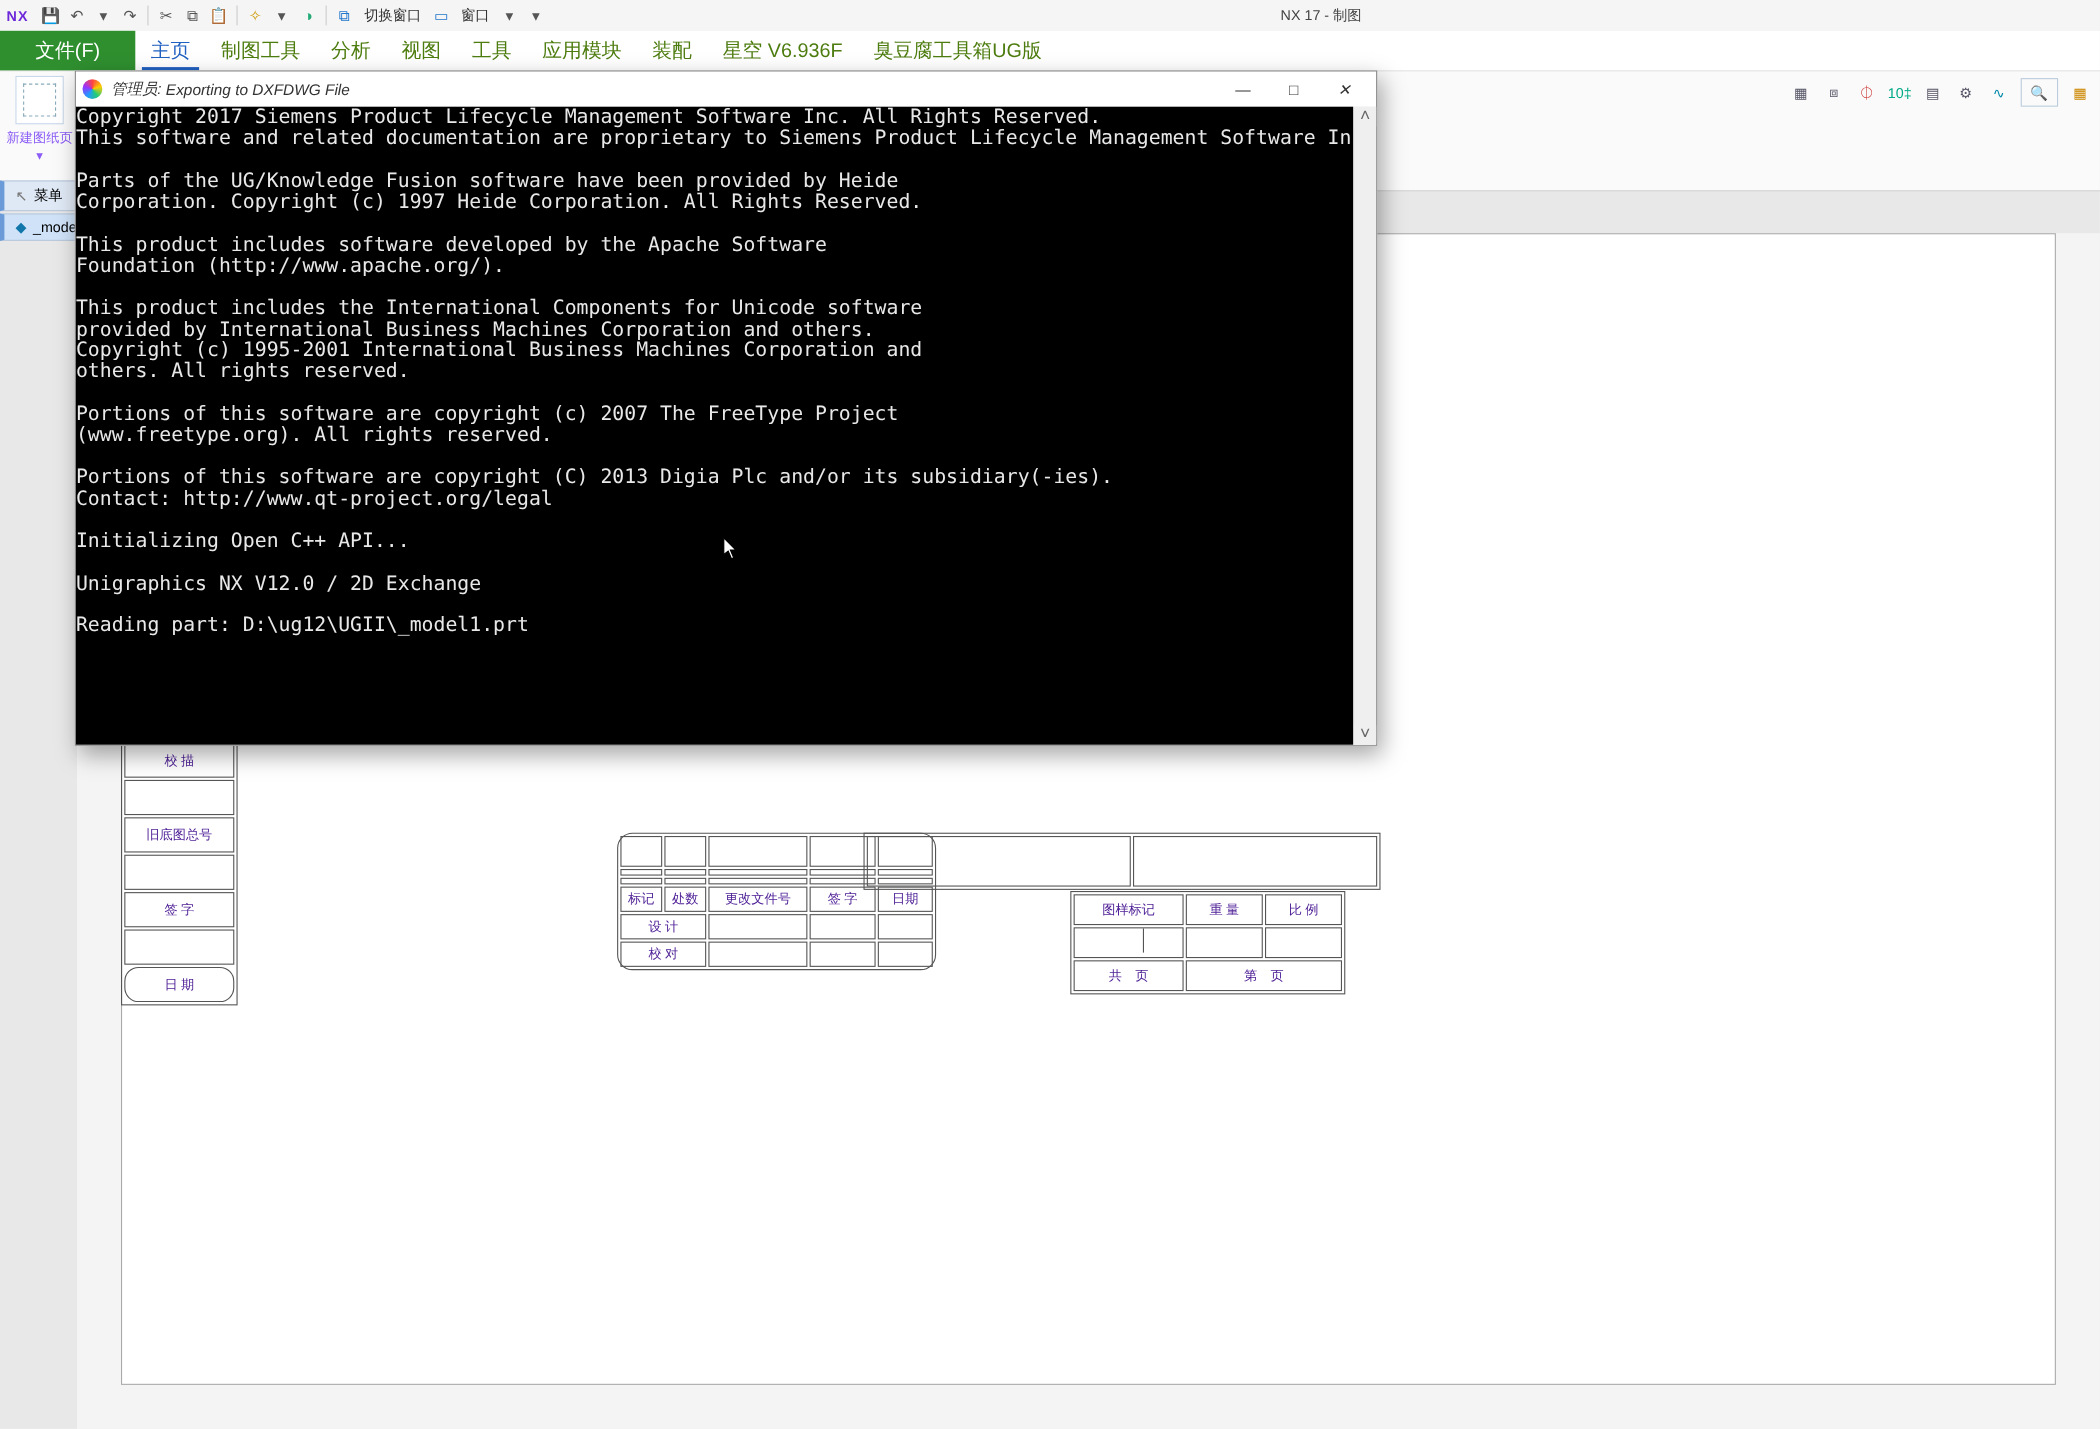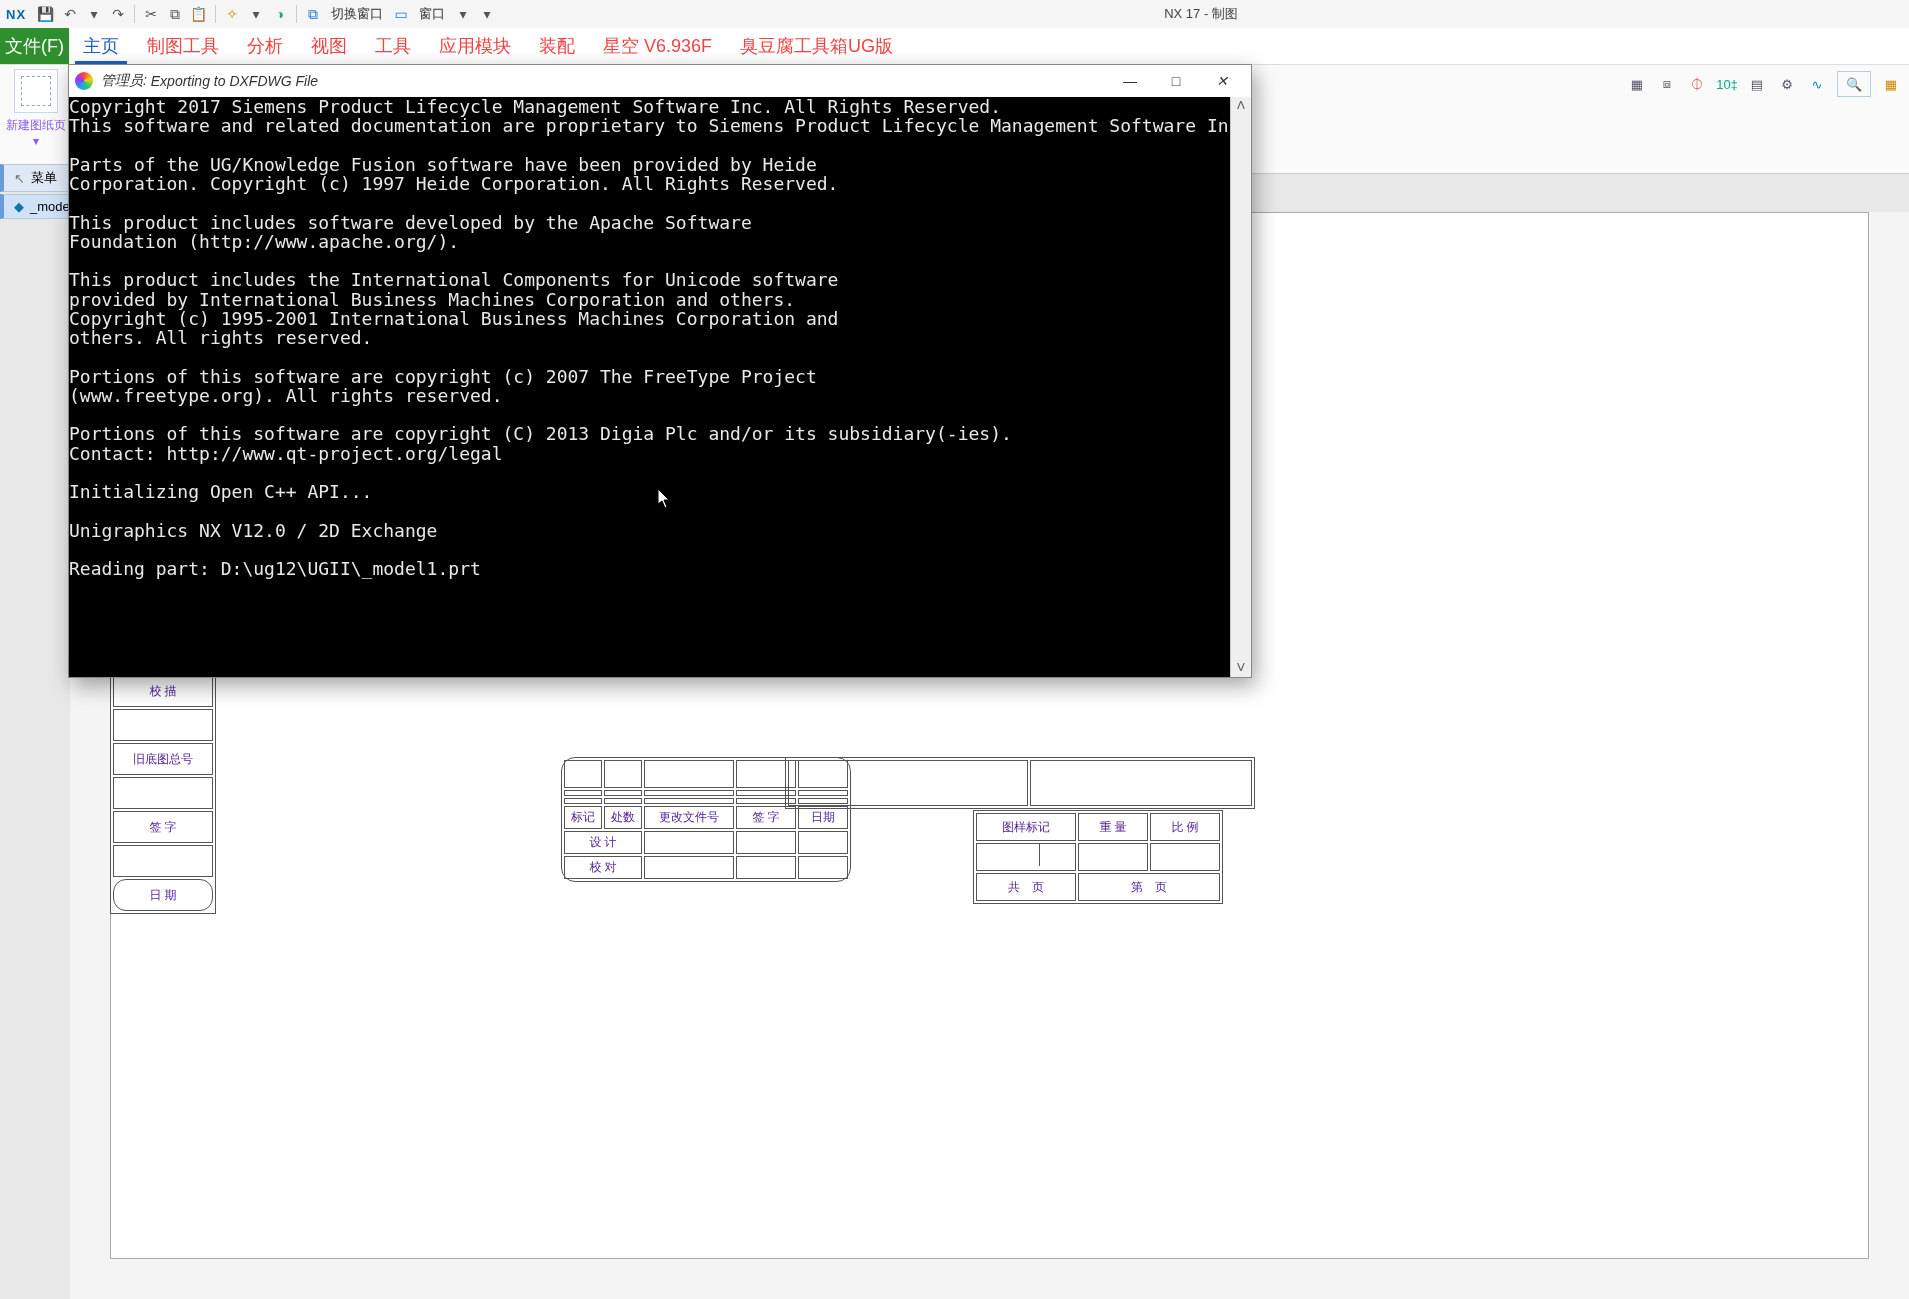--- a/index.html
+++ b/index.html
@@ -1,28 +1,28 @@
 <!DOCTYPE html>
 <html><head>
 <meta charset="utf-8">
 <style>
   html,body{margin:0;padding:0;font-family:"Microsoft YaHei","SimSun",sans-serif;background:#fff;overflow:hidden;}
   body{width:1909px;height:1299px;position:relative;background:#e8e8e8;}
   
   .qat{height:28px;background:#f5f5f5;display:flex;align-items:center;padding:0 6px;font-size:13px;color:#333;}
-  .qat .brand{font-weight:bold;color:#0369a1;letter-spacing:1px;margin-right:8px;}
+  .qat .brand{font-weight:bold;color:#6d28d9;letter-spacing:1px;margin-right:8px;}
   .qat .ic{width:20px;height:20px;display:flex;align-items:center;justify-content:center;margin:0 2px;color:#555;font-size:14px;}
   .qat .txt{margin:0 6px;}
   .qat .sep{width:1px;height:18px;background:#ccc;margin:0 4px;}
   .qat .spacer{flex:1;}
   .qat .title{color:#444;}
   
   .menubar{height:36px;background:#fff;display:flex;align-items:stretch;font-size:18px;border-bottom:1px solid #ddd;}
-  .menubar .file{background:#2f8f2f;color:#fff;padding:0 5px;display:flex;align-items:center;}
-  .menubar .tab{padding:0 14px;display:flex;align-items:center;color:#ef4444;}
+  .menubar .file{background:#2f8f2f;color:#fff;padding:0 32px;display:flex;align-items:center;}
+  .menubar .tab{padding:0 14px;display:flex;align-items:center;color:#4d7c0f;}
   .menubar .tab.active{color:#2060c0;position:relative;}
   .menubar .tab.active::after{content:"";position:absolute;left:6px;right:6px;bottom:0;height:3px;background:#2060c0;}
   
   .ribbon{height:100px;background:#fafafa;border-bottom:1px solid #ccc;display:flex;align-items:flex-start;padding:4px 6px;position:relative;}
   .ribbon .group{display:flex;flex-direction:column;align-items:center;margin-right:10px;font-size:12px;color:#8b5cf6;}
   .ribbon .big-ic{width:42px;height:42px;border:1px solid #c8d8ea;background:#fff;position:relative;}
   .ribbon .big-ic::before{content:"";position:absolute;inset:6px;border:1px dashed #8ab;}
   .ribbon .mini-ic{width:20px;height:20px;display:inline-flex;align-items:center;justify-content:center;margin:2px;color:#556;font-size:13px;}
   .ribbon-right{margin-left:auto;display:flex;gap:6px;align-items:center;}
   

